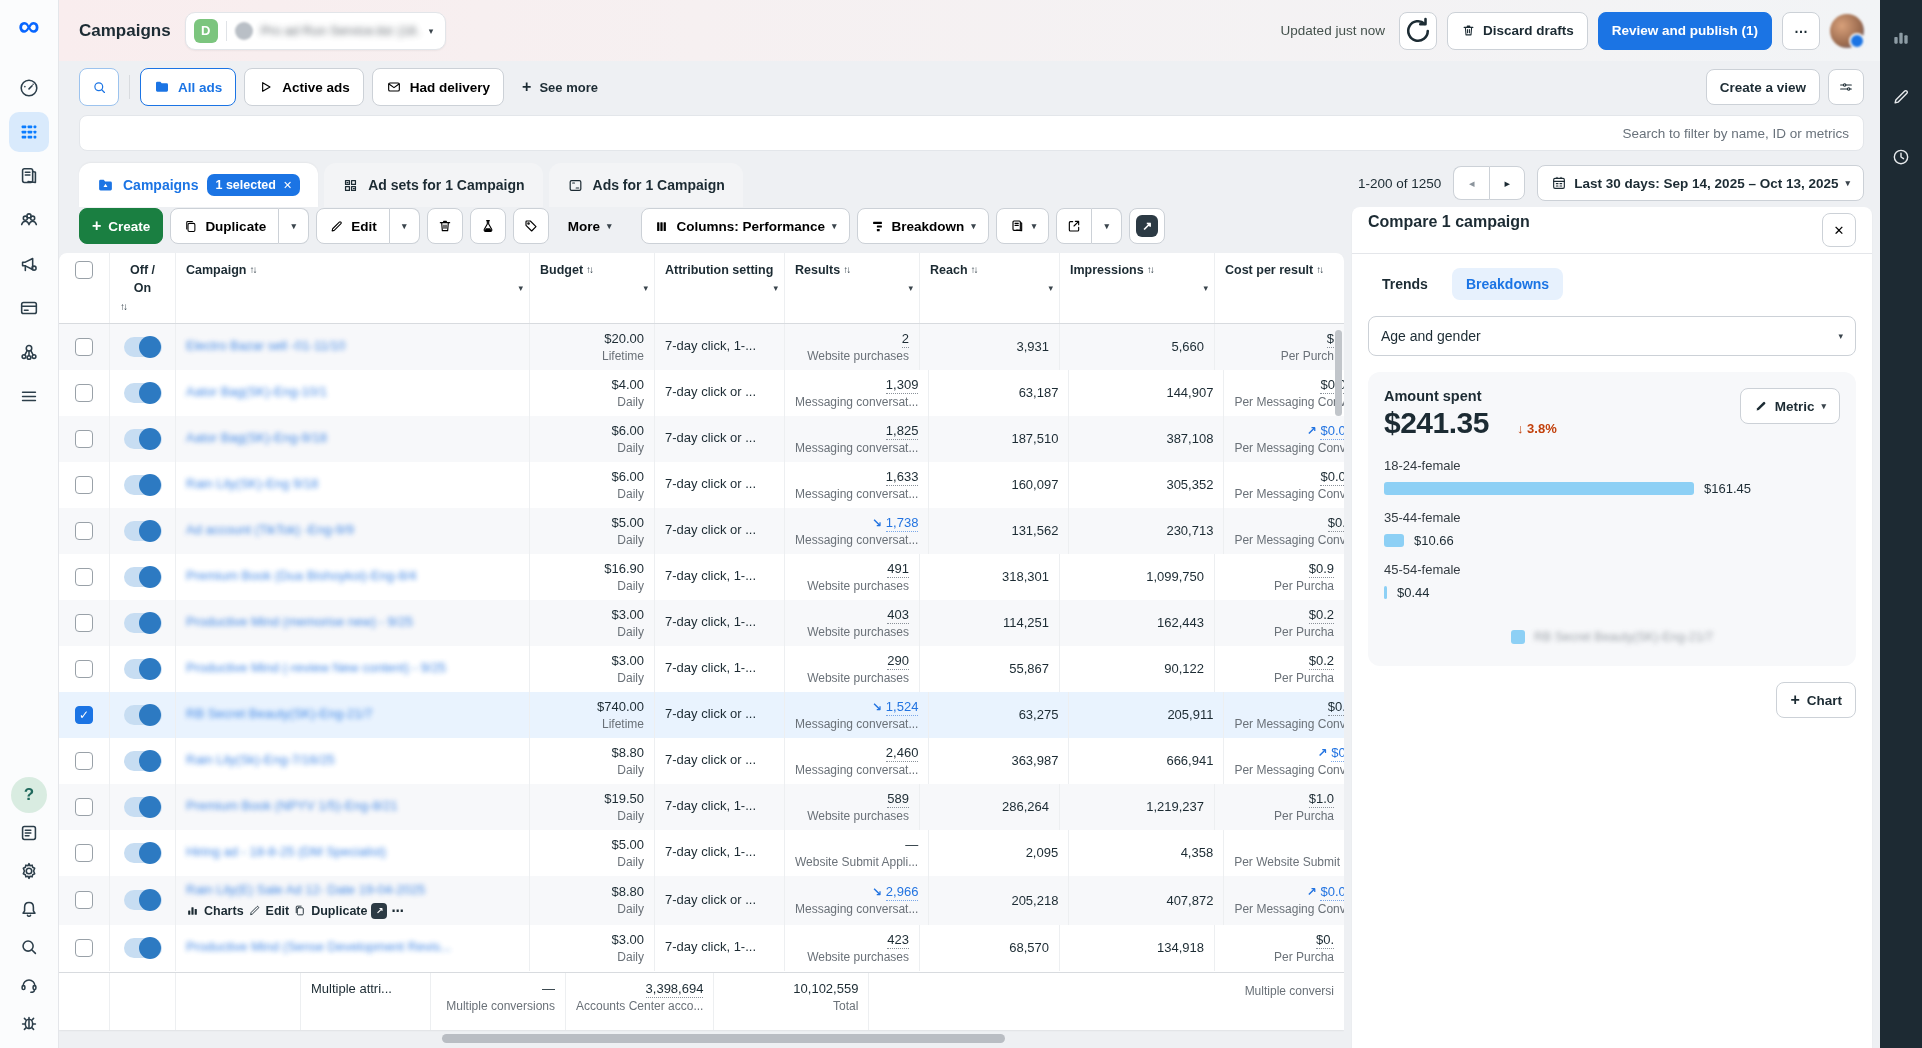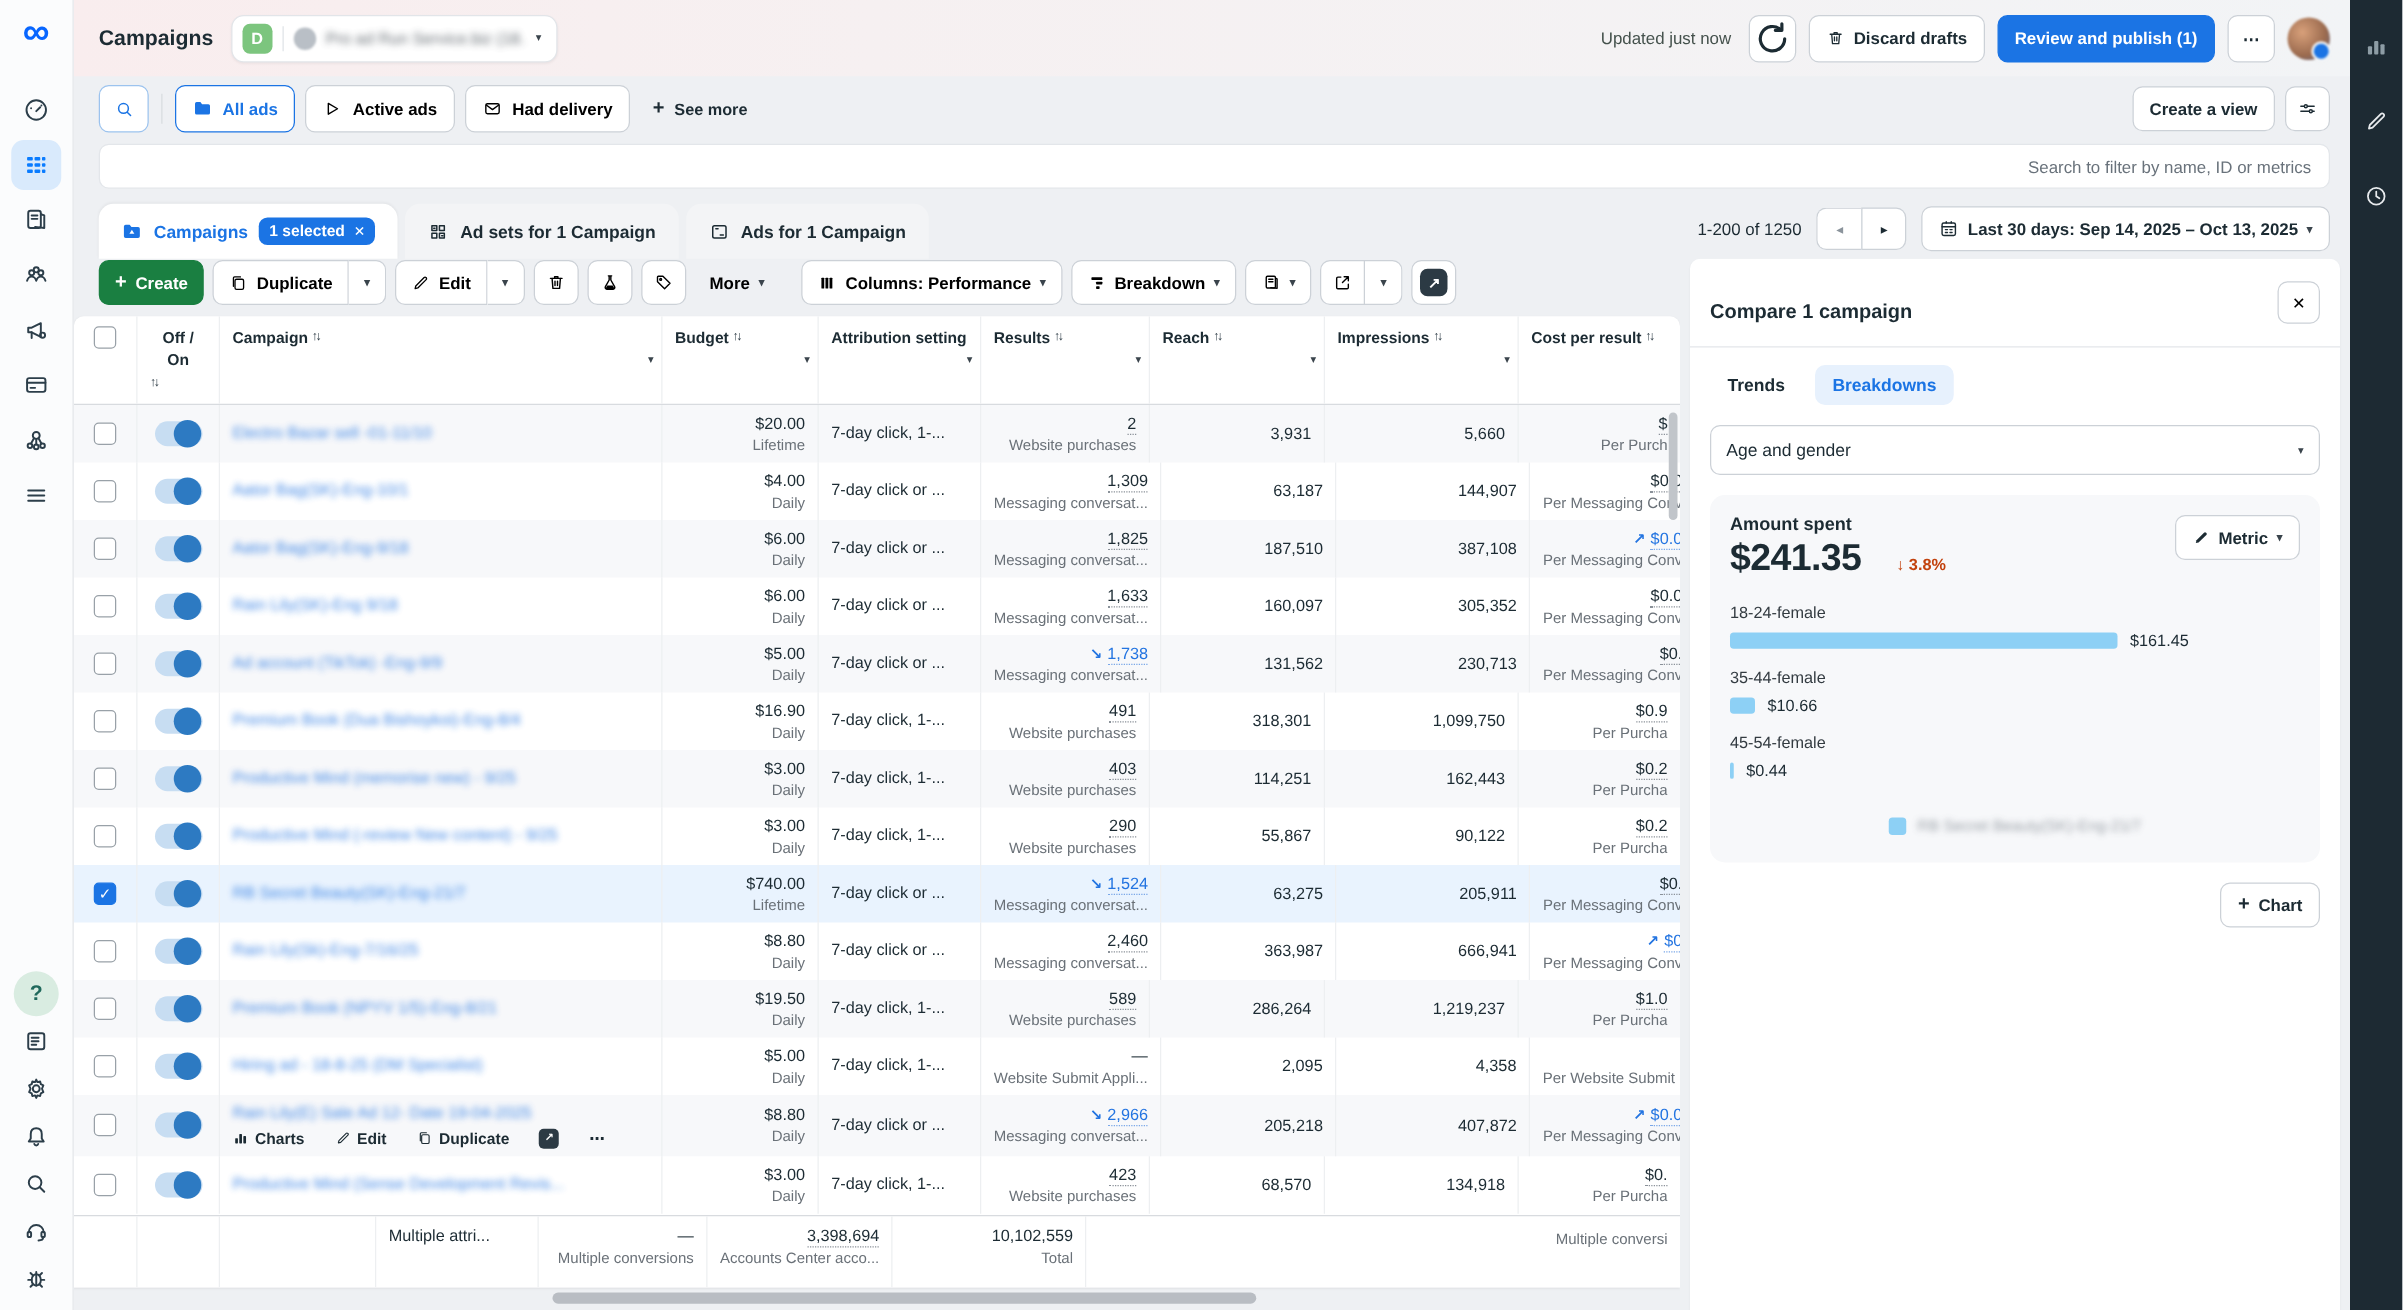--- a/index.html
+++ b/index.html
@@ -110,39 +110,39 @@
   .toggle { width:38px; height:20px; border-radius:11px; background:#c7ddf2; position:relative; cursor:pointer; }
   .toggle::after { content:""; position:absolute; right:1px; top:-1px; width:22px; height:22px; border-radius:50%; background:#2d7ac2; }
   .camp-link { color:#2374e1; font-size:13px; line-height:1.3; white-space:nowrap; overflow:hidden; text-overflow:ellipsis; max-width:330px; }
   .num-main { text-align:right; font-size:13px; color:#1c2b33; }
   .num-sub { text-align:right; font-size:12px; color:#6a7178; margin-top:3px; white-space:nowrap; overflow:hidden; }
   .dotted { border-bottom:1px dotted #8a9199; padding-bottom:1px; }
   .link-val { color:#2374e1 !important; border-bottom-color:#7aa7e8; }
   .trend { font-size:12px; font-weight:700; margin-right:4px; }
   .trend.down { color:#2374e1; }
   .trend.up { color:#2374e1; }
-  .row-actions { display:none; align-items:center; gap:24px; margin-top:4px; font-size:12.5px; font-weight:600; color:#1c2b33; }
+  .row-actions { display:none; align-items:center; gap:4px; margin-top:4px; font-size:12.5px; font-weight:600; color:#1c2b33; }
   .trow.has-actions .row-actions { display:flex; }
   .ract { display:inline-flex; align-items:center; gap:5px; cursor:pointer; }
   .ract svg { width:13px; height:13px; }
   .ract .mini-dark { width:16px; height:16px; border-radius:4px; background:#2c3a44; color:#fff; font-size:9px; display:flex; align-items:center; justify-content:center; }
 
   .tfoot { border-top:1px solid #d8dbdf; display:flex; flex:0 0 58px; background:#fff; }
   .tfoot .col { padding:8px 10px; flex-direction:column; }
   .foot-title { font-weight:700; font-size:13px; display:flex; align-items:center; gap:6px; }
   .info-i { width:14px; height:14px; border-radius:50%; background:#606770; color:#fff; font-size:9.5px; font-weight:700; display:inline-flex; align-items:center; justify-content:center; font-style:italic; }
   .foot-sub { color:#6a7178; font-size:12px; margin-top:4px; }
 
   .vscroll { position:absolute; right:2px; top:6px; width:7px; height:86px; border-radius:4px; background:#c1c5ca; }
   .hscroll { height:12px; margin:4px 14px 2px 20px; position:relative; flex:0 0 auto; }
   .hscroll .thumb { position:absolute; left:29%; width:45%; height:9px; border-radius:5px; background:#b9bdc3; }
 
   
   .panel { width:520px; background:#fff; border-radius:8px 8px 0 0; box-shadow:0 1px 2px rgba(0,0,0,.06); display:flex; flex-direction:column; overflow:hidden; flex:0 0 auto; }
-  .panel-head { display:flex; align-items:flex-end; justify-content:space-between; padding:18px 16px; border-bottom:1px solid #e4e6ea; }
+  .panel-head { display:flex; align-items:flex-start; justify-content:space-between; padding:6px 16px; border-bottom:1px solid #e4e6ea; }
   .panel-title { font-size:16px; font-weight:700; }
   .close-btn { width:34px; height:34px; border:1px solid #ccd1d7; border-radius:8px; background:#fff; font-size:13px; cursor:pointer; display:flex; align-items:center; justify-content:center; }
   .panel-tabs { display:flex; align-items:center; gap:10px; padding:14px 16px 4px; }
   .ptab { font-size:14px; font-weight:600; padding:8px 14px; border-radius:8px; color:#1c2b33; cursor:pointer; }
   .ptab.active { background:#e7f1fd; color:#1b74e4; font-weight:700; }
   .pselect { margin:12px 16px 4px; height:40px; border:1px solid #ccd1d7; border-radius:8px; display:flex; align-items:center; justify-content:space-between; padding:0 12px; font-size:14px; cursor:pointer; background:#fff; }
   .metric-card { margin:12px 16px 0; background:#f7f8fa; border-radius:12px; padding:16px 16px 22px; }
   .mc-top { display:flex; justify-content:space-between; align-items:flex-start; }
   .metric-label { font-size:14.5px; font-weight:700; }
   .metric-value-row { display:flex; align-items:baseline; gap:28px; margin-top:2px; }

